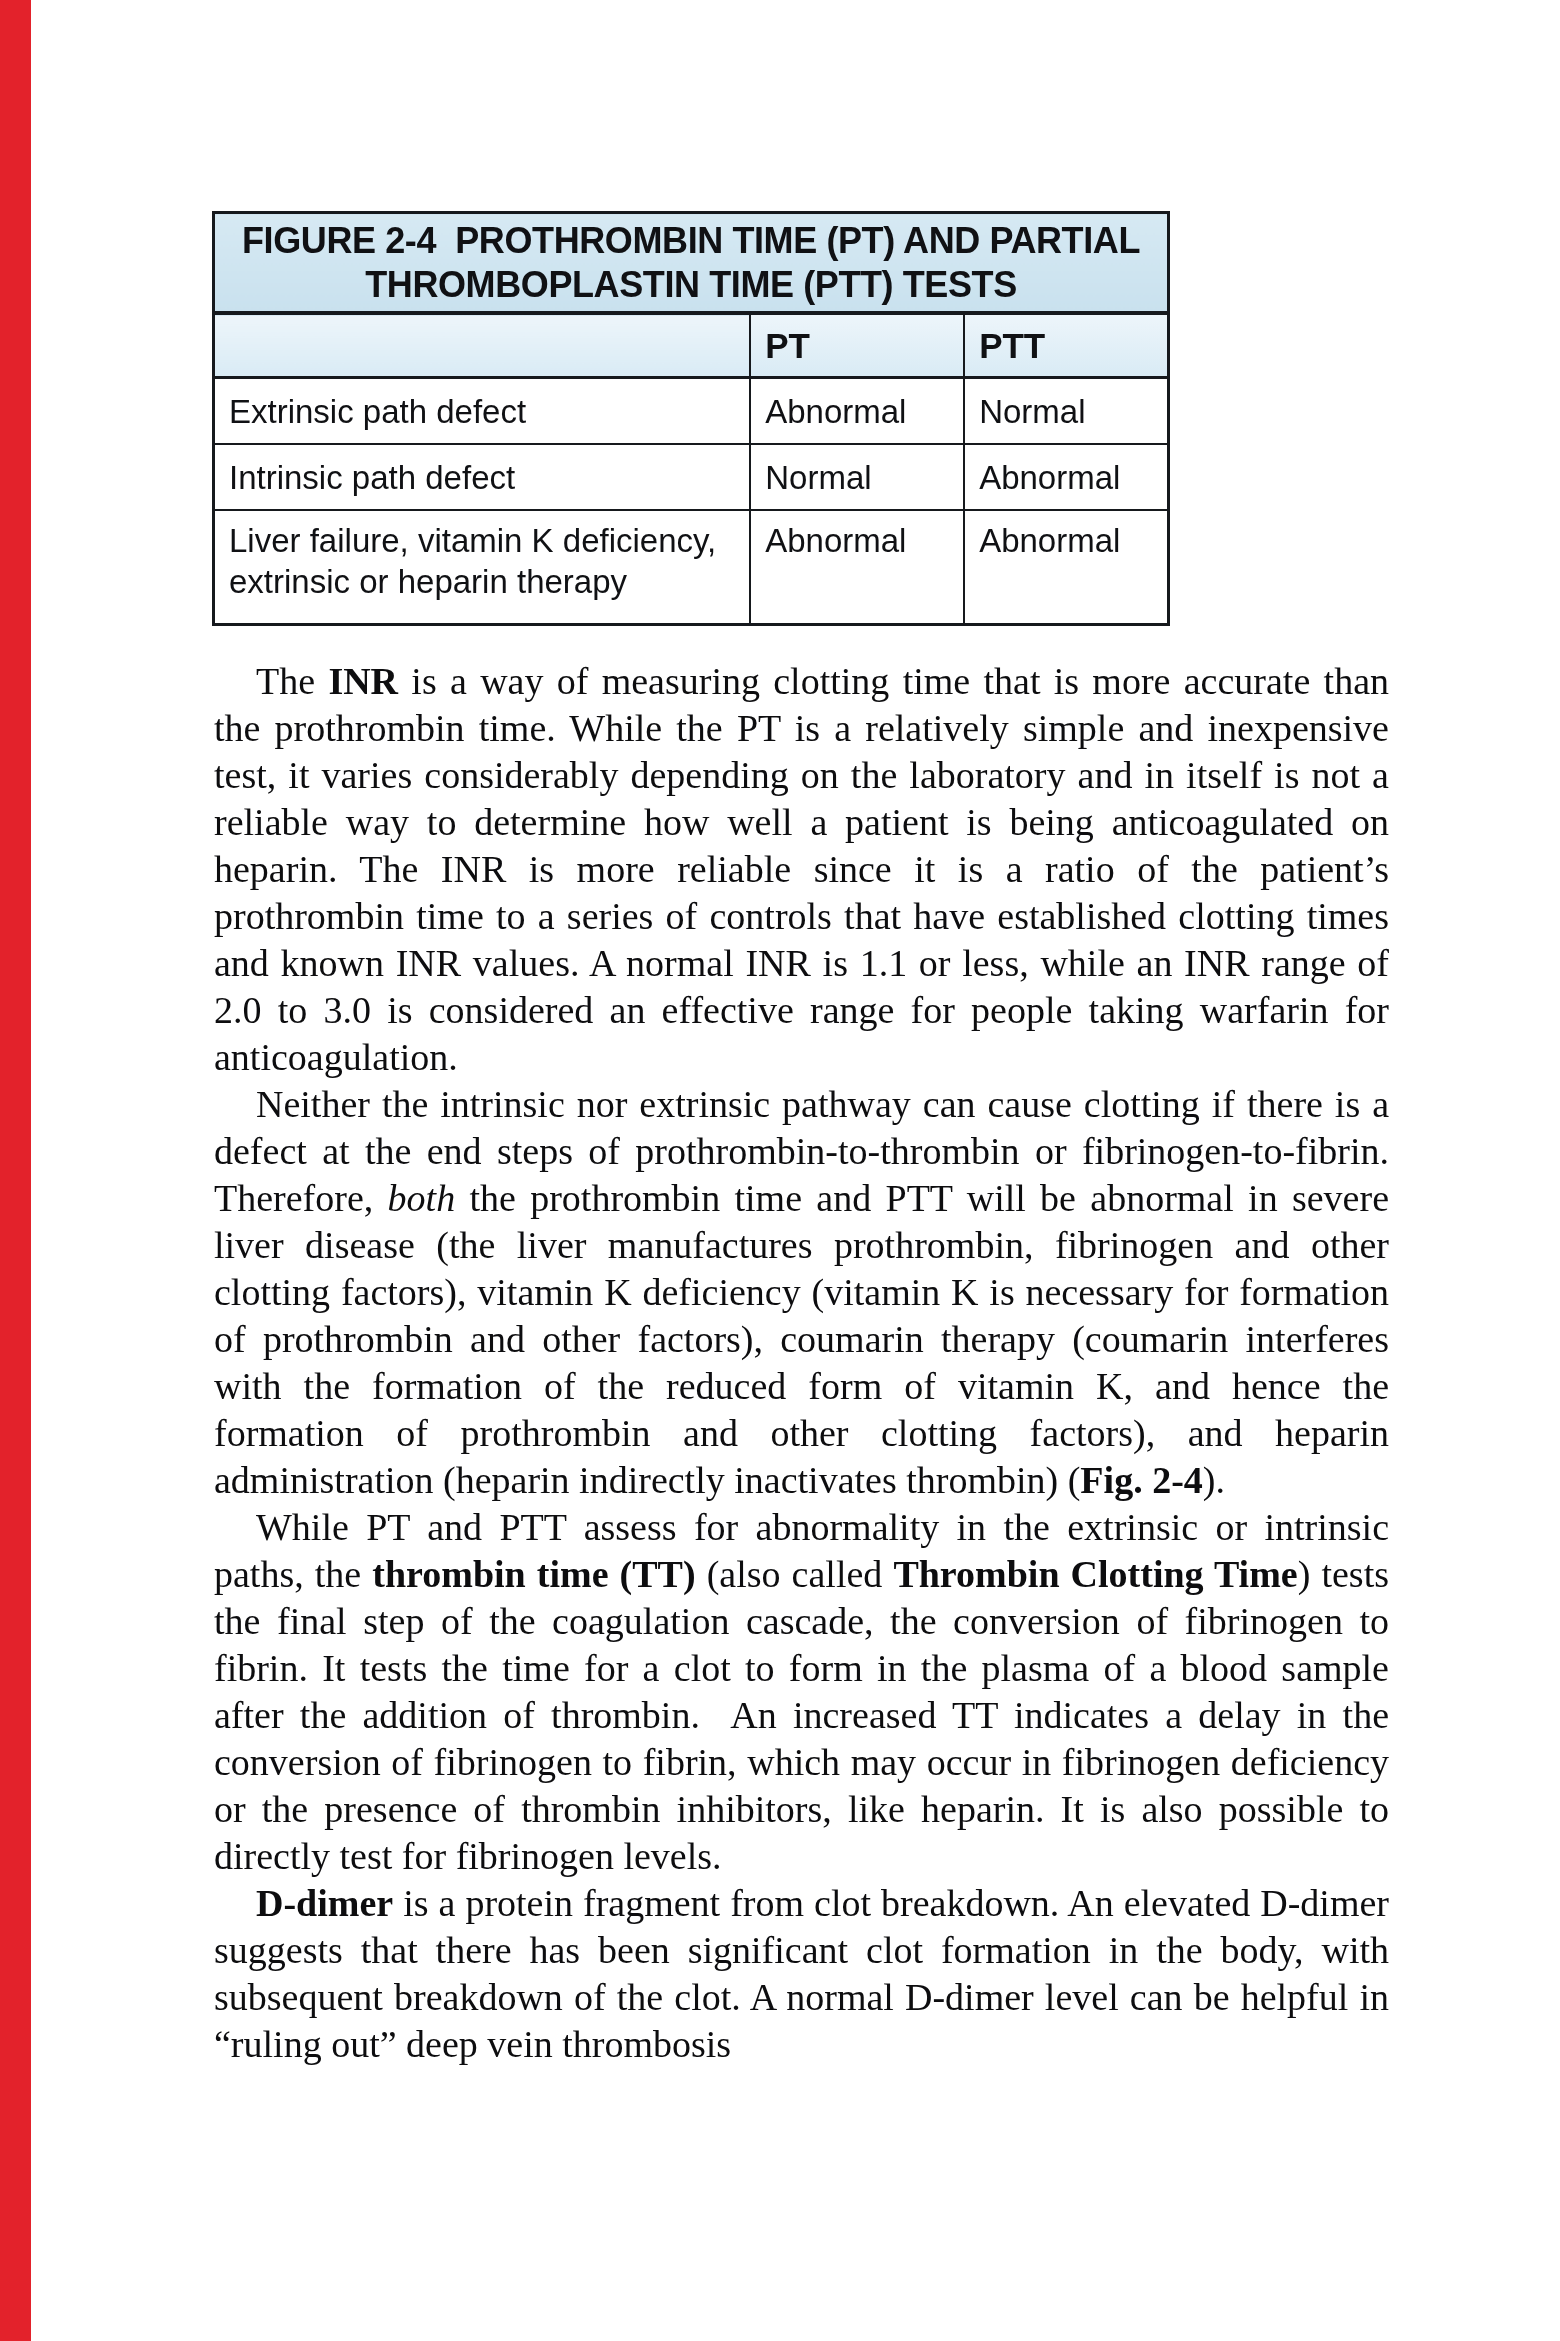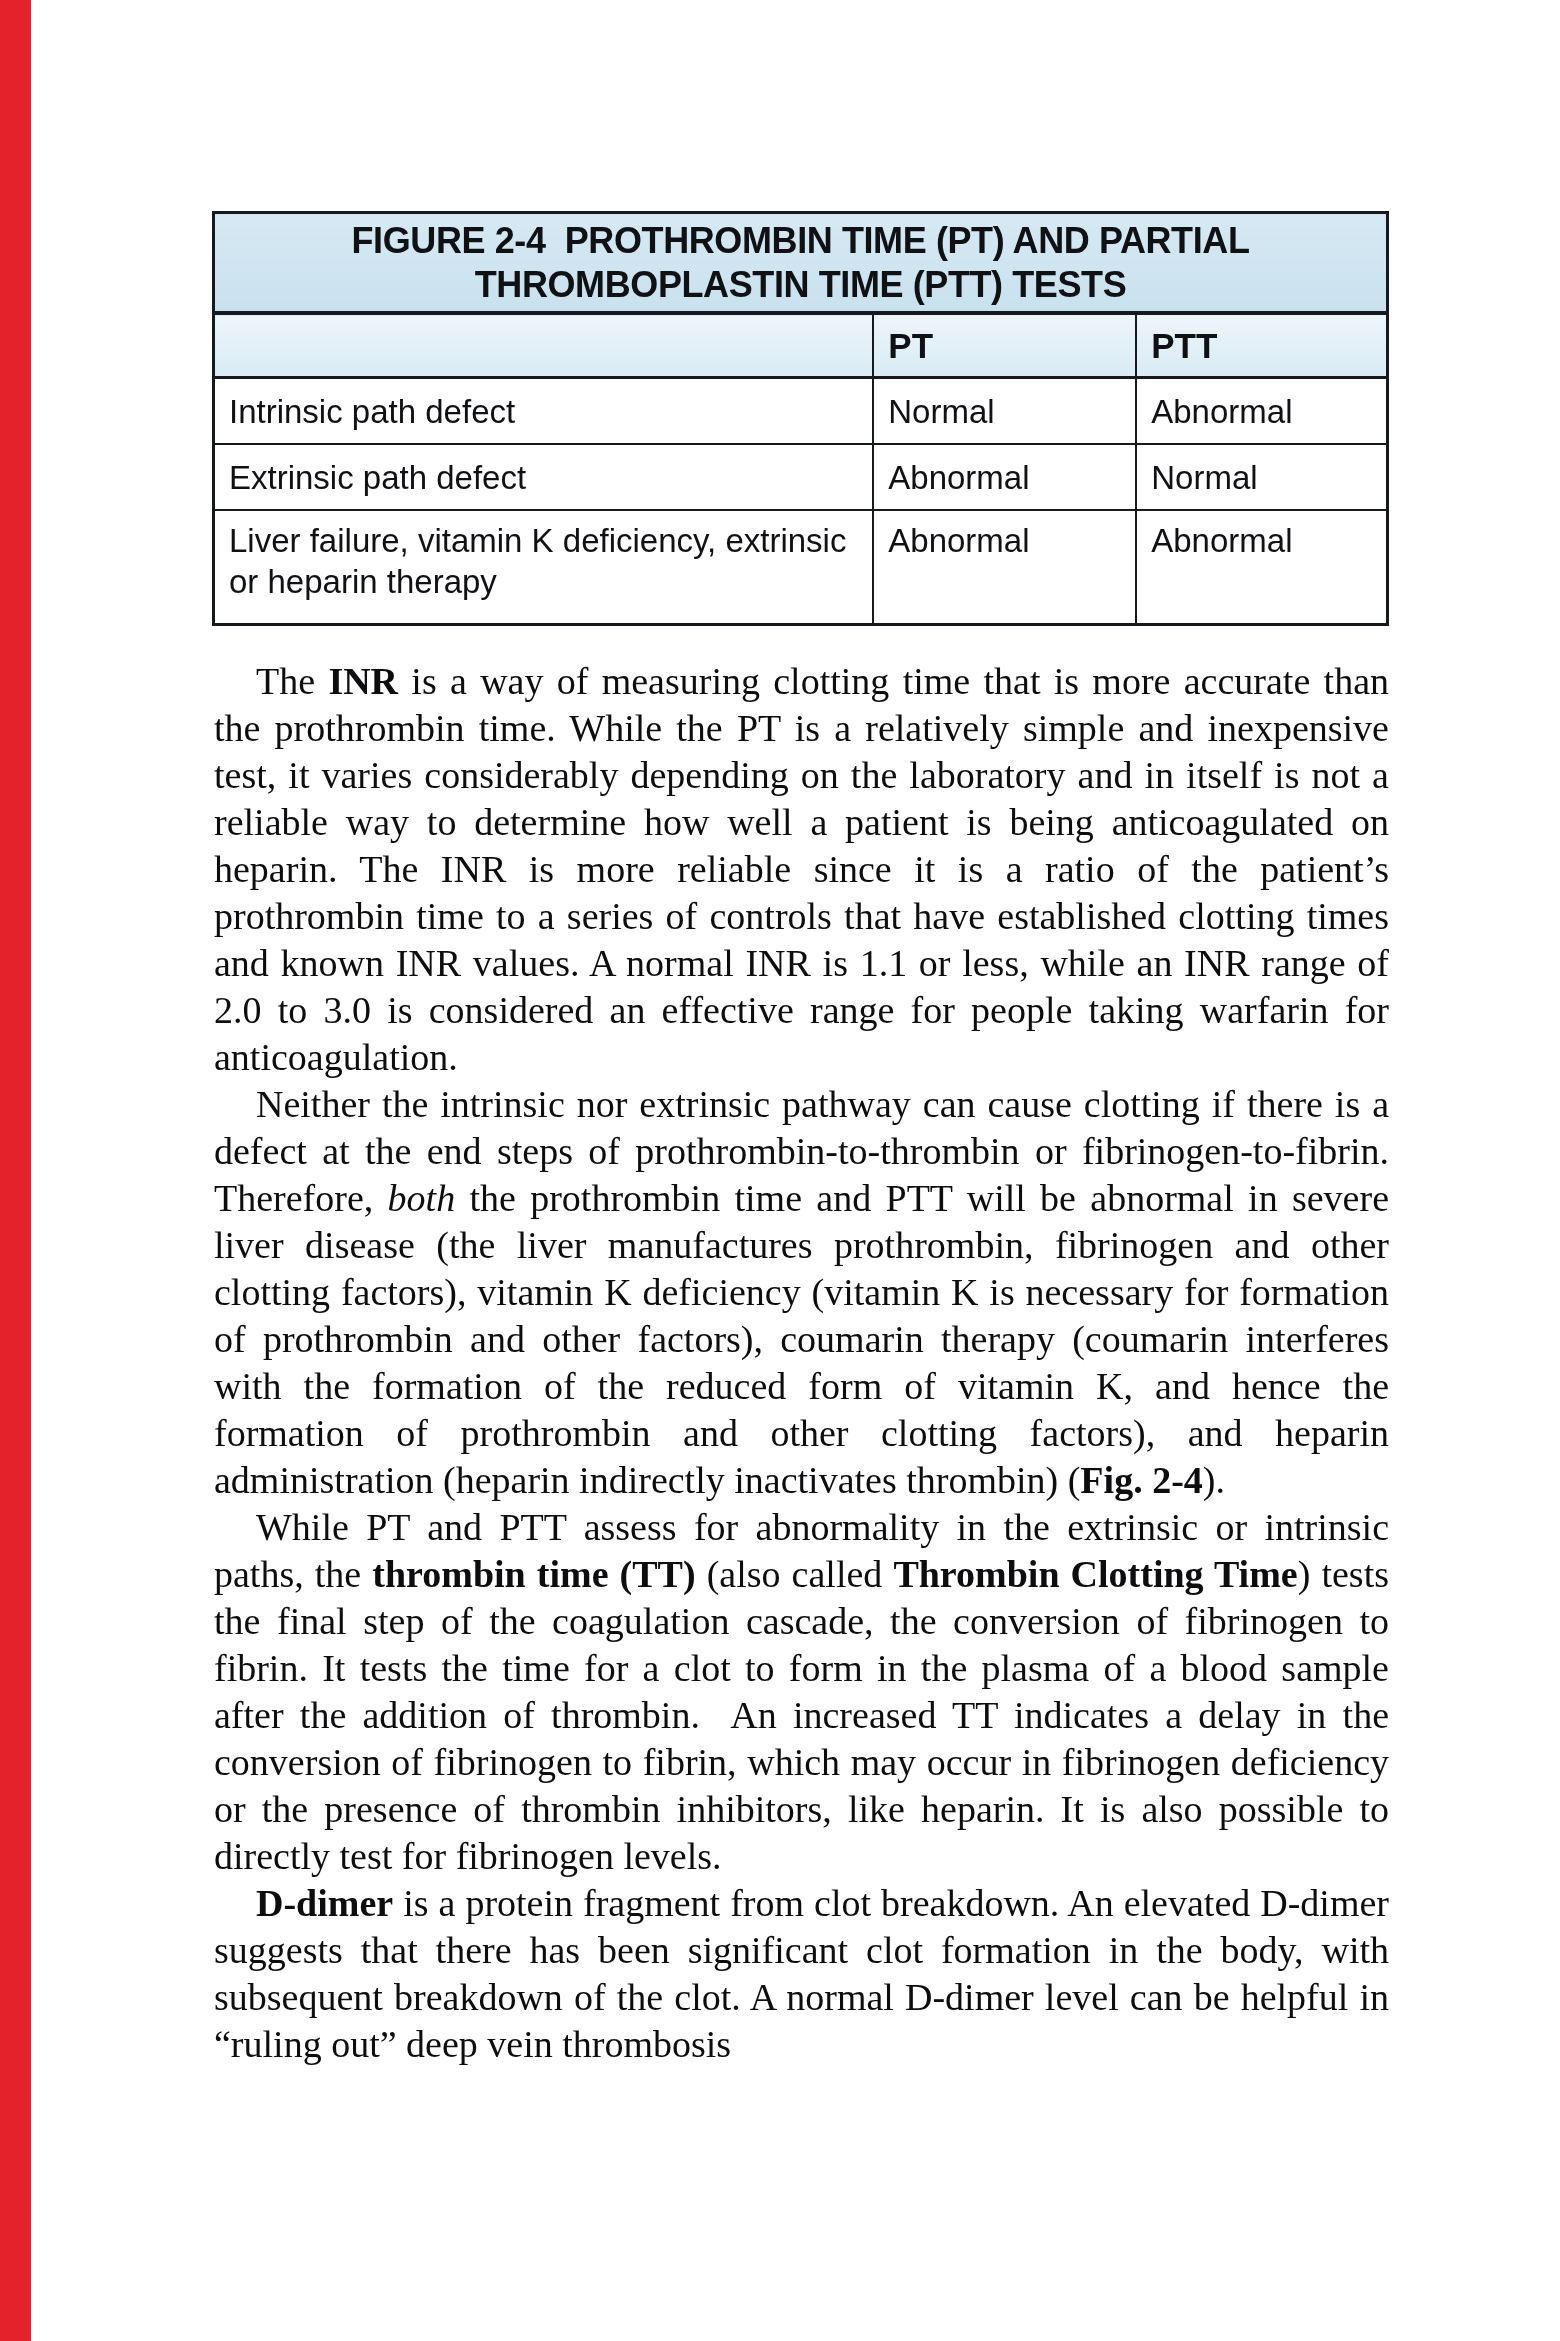--- a/index.html
+++ b/index.html
@@ -7,21 +7,21 @@
     position:relative; width:1561px; height:2342px;
     background:#ffffff; overflow:hidden;
     font-family:"Liberation Serif", serif; color:#0d0d0f;
   }
   .red-edge {
     position:absolute; left:0; top:0; width:31px; height:2342px;
     background:#e3222b;
   }
   
   .figure-table {
-    position:absolute; left:212px; top:211px; width:1177px;
+    position:absolute; left:212px; top:211px; width:958px;
     border-collapse:collapse; table-layout:fixed;
     font-family:"Liberation Sans", sans-serif; color:#101114;
     border:3.5px solid #16191d;
   }
   .figure-table td { border:2.6px solid #16191d; }
   col.c1 { width:56.2%; } col.c2 { width:22.4%; } col.c3 { width:21.4%; }
   .title-row td {
     height:97px; vertical-align:middle; text-align:center;
     background:linear-gradient(180deg,#d6e9f3,#c9e1ee);
     border-bottom:4.3px solid #16191d;
@@ -74,28 +74,28 @@
           <div>FIGURE 2-4&nbsp; PROTHROMBIN TIME (PT) AND PARTIAL</div>
           <div>THROMBOPLASTIN TIME (PTT) TESTS</div>
         </td>
       </tr>
       <tr class="head-row">
         <td></td>
         <td>PT</td>
         <td>PTT</td>
       </tr>
       <tr class="data-row short">
+        <td>Extrinsic path defect</td>
+        <td>Abnormal</td>
+        <td>Normal</td>
+      </tr>
+      <tr class="data-row short">
         <td>Intrinsic path defect</td>
         <td>Normal</td>
         <td>Abnormal</td>
-      </tr>
-      <tr class="data-row short">
-        <td>Extrinsic path defect</td>
-        <td>Abnormal</td>
-        <td>Normal</td>
       </tr>
       <tr class="data-row tall">
         <td>Liver failure, vitamin K deficiency, extrinsic or heparin therapy</td>
         <td>Abnormal</td>
         <td>Abnormal</td>
       </tr>
     </tbody>
   </table>
 
   <div class="body-text">

